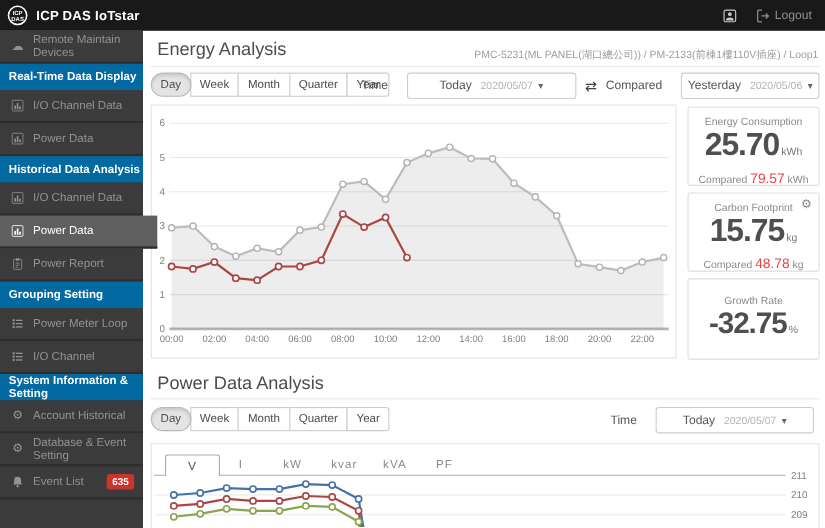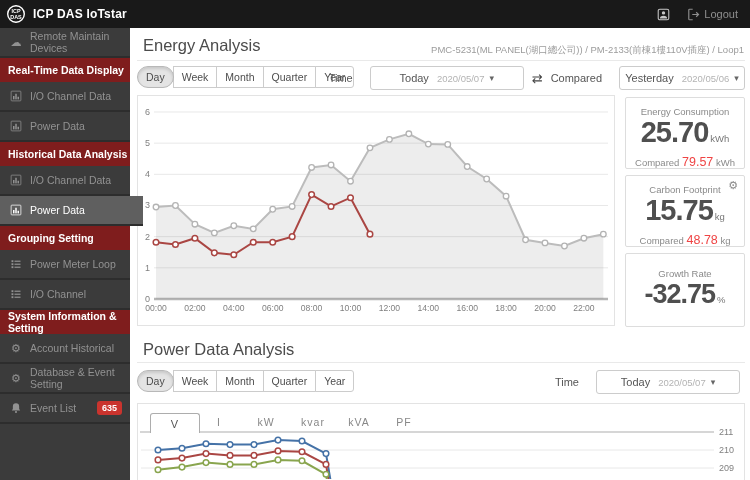--- a/index.html
+++ b/index.html
@@ -19,21 +19,21 @@
   .tb-usr-ic{color:#c7c7c7;display:flex;}
   .tb-out-ic{color:#8f8f8f;display:flex;}
 
   
   #sidebar{position:absolute;left:0;top:28px;width:130px;height:452px;background:#3b3b3b;z-index:10;}
   .side-item{height:28px;display:flex;align-items:center;padding-left:10px;gap:8px;
              color:#929292;font-size:10.5px;background:#3b3b3b;border-bottom:2px solid #2d2d2d;cursor:pointer;}
   .side-item .ic{width:12px;height:12px;flex:0 0 auto;}
   .side-item .uic{font-size:11px;line-height:11px;width:12px;text-align:center;flex:0 0 auto;}
   .side-item.active{background:#5f5f5f;color:#fff;width:133px;}
-  .side-header{height:24px;display:flex;align-items:center;padding-left:8px;background:#7f1d1d;
+  .side-header{height:24px;display:flex;align-items:center;padding-left:8px;background:#0369a1;
                color:#fff;font-size:10.5px;font-weight:bold;}
   .badge{margin-left:auto;margin-right:8px;background:#ca342e;color:#fff;font-size:9px;font-weight:bold;
          padding:2px 5px;border-radius:3px;}
 
   
   #main{position:absolute;left:130px;top:28px;width:620px;height:452px;background:#fff;}
 
   .sec-title{position:absolute;left:13px;font-size:16.5px;color:#4c4c4c;}
   .breadcrumb{position:absolute;right:6px;font-size:9.5px;color:#9c9c9c;}
   .sec-rule{position:absolute;left:7px;right:5px;height:0;border-top:1px solid #e9e9e9;}
@@ -156,20 +156,30 @@
     <span>I/O Channel Data</span>
   </div>
   <div class="side-item active">
     <svg class="ic" viewBox="0 0 16 16">
         <rect x="1.5" y="1.5" width="13" height="13" rx="1" fill="none" stroke="currentColor"></rect>
         <rect x="4" y="8" width="2" height="4.5" fill="currentColor"></rect>
         <rect x="7" y="5" width="2" height="7.5" fill="currentColor"></rect>
         <rect x="10" y="9" width="2" height="3.5" fill="currentColor"></rect>
       </svg>
     <span>Power Data</span>
+  </div>
+  <div class="side-item">
+    <svg class="ic" viewBox="0 0 16 16">
+        <rect x="3" y="2.5" width="10" height="12" rx="1" fill="none" stroke="currentColor"></rect>
+        <rect x="6" y="1" width="4" height="3" fill="currentColor"></rect>
+        <line x1="5.5" y1="7" x2="10.5" y2="7" stroke="currentColor"></line>
+        <line x1="5.5" y1="9.5" x2="10.5" y2="9.5" stroke="currentColor"></line>
+        <line x1="5.5" y1="12" x2="8.5" y2="12" stroke="currentColor"></line>
+      </svg>
+    <span>Power Report</span>
   </div>
   <div class="side-header">
     <span>Grouping Setting</span>
   </div>
   <div class="side-item">
     <svg class="ic" viewBox="0 0 16 16">
         <rect x="2" y="3" width="2.5" height="2.5" fill="currentColor"></rect>
         <rect x="2" y="7" width="2.5" height="2.5" fill="currentColor"></rect>
         <rect x="2" y="11" width="2.5" height="2.5" fill="currentColor"></rect>
         <rect x="6" y="3.5" width="8" height="1.6" fill="currentColor"></rect>

